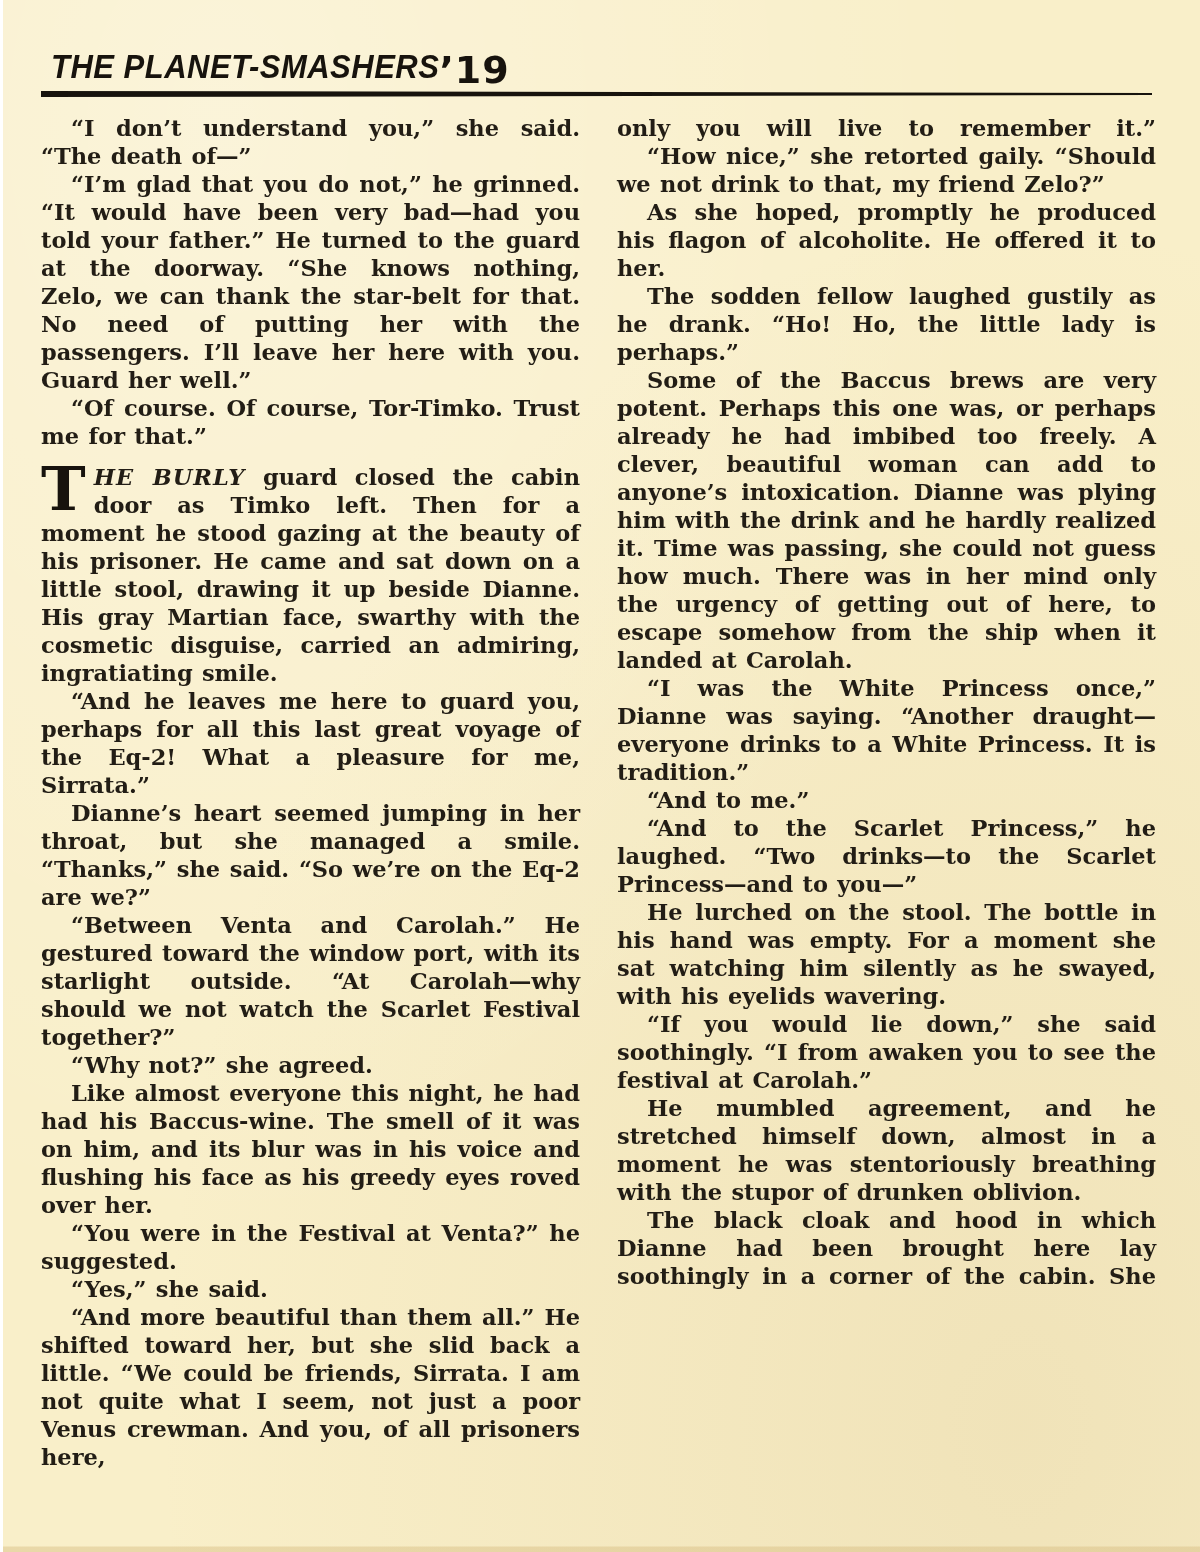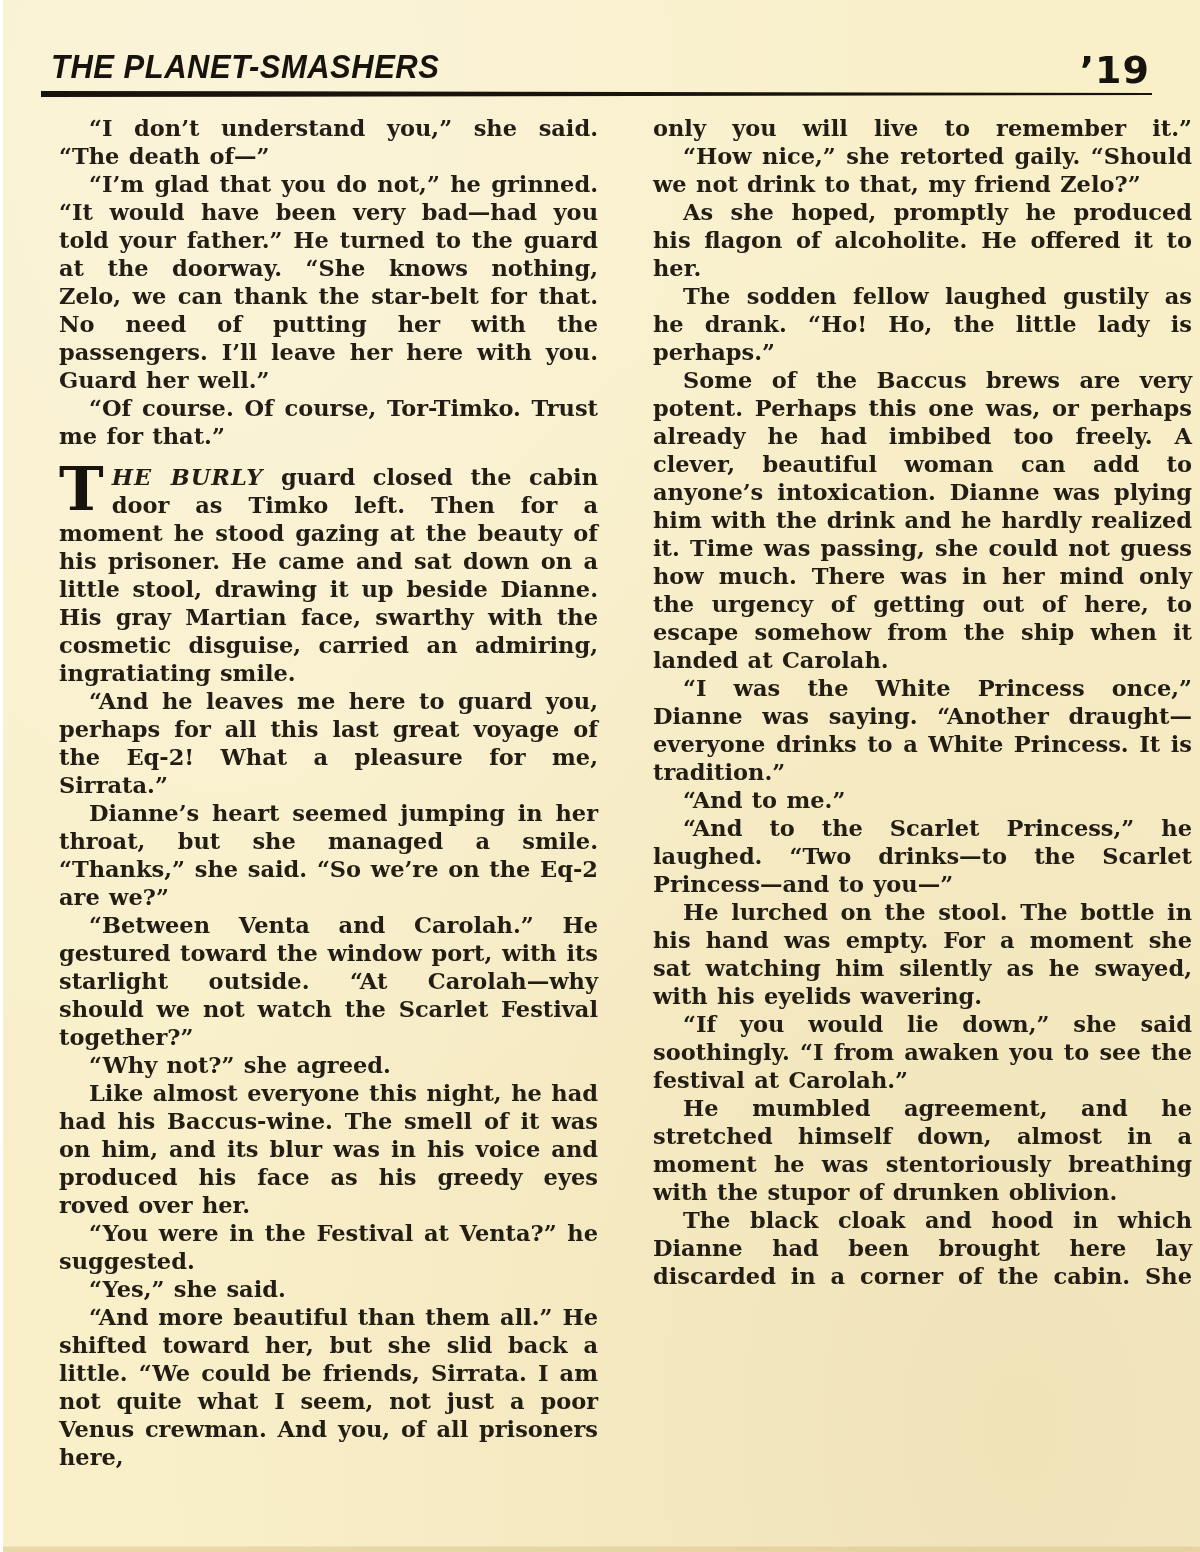--- a/index.html
+++ b/index.html
@@ -17,21 +17,20 @@
       linear-gradient(to top, rgba(214,188,128,0.45) 0px, rgba(214,188,128,0.45) 5px, rgba(214,188,128,0) 6px),
       radial-gradient(ellipse at 18% 8%, rgba(255,255,255,0.30), rgba(255,255,255,0) 55%),
       radial-gradient(ellipse at 85% 92%, rgba(200,172,110,0.18), rgba(200,172,110,0) 60%);
     border-left: 3px solid #ffffff;
     color: #221d15;
     font-family: "DejaVu Serif", "Liberation Serif", serif;
   }
 
   .page-header {
     display: flex;
-    justify-content: space-between;
     align-items: flex-end;
     padding: 0 2px 0 10px;
   }
   .running-title {
     font-family: "Liberation Sans", sans-serif;
     font-weight: bold;
     font-style: italic;
     font-size: 31px;
     letter-spacing: 0.5px;
     transform: scaleY(1.05);
@@ -62,21 +61,20 @@
   }
   .col {
     width: 539px;
     flex: 0 0 539px;
     text-align: justify;
     font-size: 22.5px;
     line-height: 28px;
     font-weight: bold;
     word-spacing: 1.5px;
     color: #221d15;
-    margin-left: 18px;
   }
   .col p { margin: 0; text-indent: 30px; }
   .col p.no-indent { text-indent: 0; }
   .col p.cont-line { text-align-last: justify; }
   .section-start { margin-top: 13px !important; text-indent: 0 !important; }
 
   .dropcap {
     float: left;
     font-size: 60px;
     line-height: 47px;
@@ -102,36 +100,36 @@
 
     <div class="col">
       <p>“I don’t understand you,” she said. “The death of—”</p>
       <p>“I’m glad that you do not,” he grinned. “It would have been very bad—had you told your father.” He turned to the guard at the doorway. “She knows nothing, Zelo, we can thank the star-belt for that. No need of putting her with the passengers. I’ll leave her here with you. Guard her well.”</p>
       <p>“Of course. Of course, Tor-Timko. Trust me for that.”</p>
       <p class="section-start"><span class="dropcap">T</span><span class="lead-caps">HE BURLY</span><span> guard closed the cabin door as Timko left. Then for a moment he stood gazing at the beauty of his prisoner. He came and sat down on a little stool, drawing it up beside Dianne. His gray Martian face, swarthy with the cosmetic disguise, carried an admiring, ingratiating smile.</span></p>
       <p>“And he leaves me here to guard you, perhaps for all this last great voyage of the Eq-2! What a pleasure for me, Sirrata.”</p>
       <p>Dianne’s heart seemed jumping in her throat, but she managed a smile. “Thanks,” she said. “So we’re on the Eq-2 are we?”</p>
       <p>“Between Venta and Carolah.” He gestured toward the window port, with its starlight outside. “At Carolah—why should we not watch the Scarlet Festival together?”</p>
       <p>“Why not?” she agreed.</p>
-      <p>Like almost everyone this night, he had had his Baccus-wine. The smell of it was on him, and its blur was in his voice and produced his face as his greedy eyes roved over her.</p>
+      <p>Like almost everyone this night, he had had his Baccus-wine. The smell of it was on him, and its blur was in his voice and flushing his face as his greedy eyes roved over her.</p>
       <p>“You were in the Festival at Venta?” he suggested.</p>
       <p>“Yes,” she said.</p>
       <p class="cont-line">“And more beautiful than them all.” He shifted toward her, but she slid back a little. “We could be friends, Sirrata. I am not quite what I seem, not just a poor Venus crewman. And you, of all prisoners here,</p>
     </div>
 
     <div class="col">
       <p class="no-indent cont-line">only you will live to remember it.”</p>
       <p>“How nice,” she retorted gaily. “Should we not drink to that, my friend Zelo?”</p>
       <p>As she hoped, promptly he produced his flagon of alcoholite. He offered it to her.</p>
       <p>The sodden fellow laughed gustily as he drank. “Ho! Ho, the little lady is perhaps.”</p>
       <p>Some of the Baccus brews are very potent. Perhaps this one was, or perhaps already he had imbibed too freely. A clever, beautiful woman can add to anyone’s intoxication. Dianne was plying him with the drink and he hardly realized it. Time was passing, she could not guess how much. There was in her mind only the urgency of getting out of here, to escape somehow from the ship when it landed at Carolah.</p>
       <p>“I was the White Princess once,” Dianne was saying. “Another draught—everyone drinks to a White Princess. It is tradition.”</p>
       <p>“And to me.”</p>
       <p>“And to the Scarlet Princess,” he laughed. “Two drinks—to the Scarlet Princess—and to you—”</p>
       <p>He lurched on the stool. The bottle in his hand was empty. For a moment she sat watching him silently as he swayed, with his eyelids wavering.</p>
       <p>“If you would lie down,” she said soothingly. “I from awaken you to see the festival at Carolah.”</p>
       <p>He mumbled agreement, and he stretched himself down, almost in a moment he was stentoriously breathing with the stupor of drunken oblivion.</p>
-      <p class="cont-line">The black cloak and hood in which Dianne had been brought here lay discarded in a corner of the cabin. She</p>
+      <p class="cont-line">The black cloak and hood in which Dianne had been brought here lay soothingly in a corner of the cabin. She</p>
     </div>
 
   </main>
 
 </div>
 
 </body></html>

